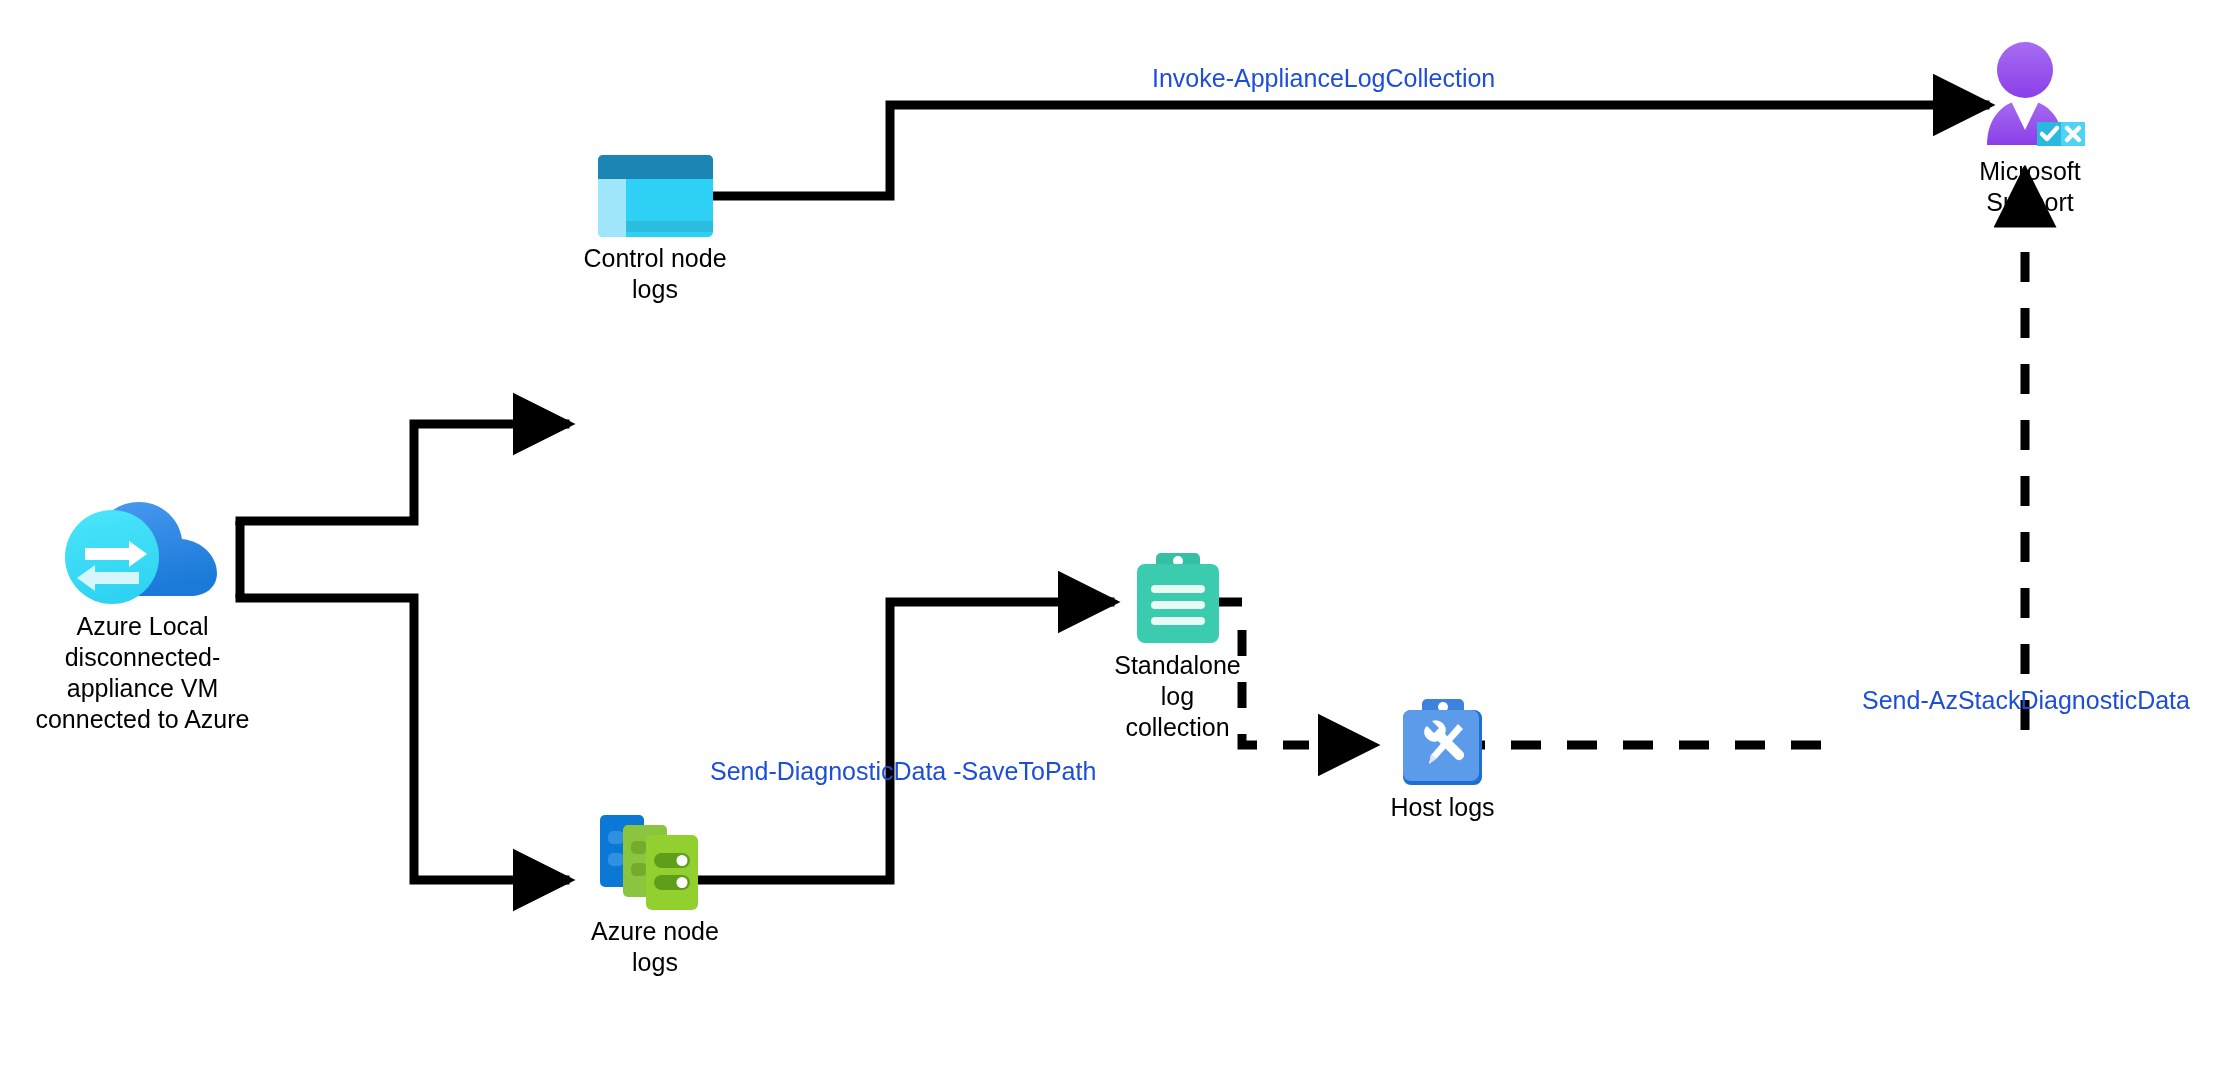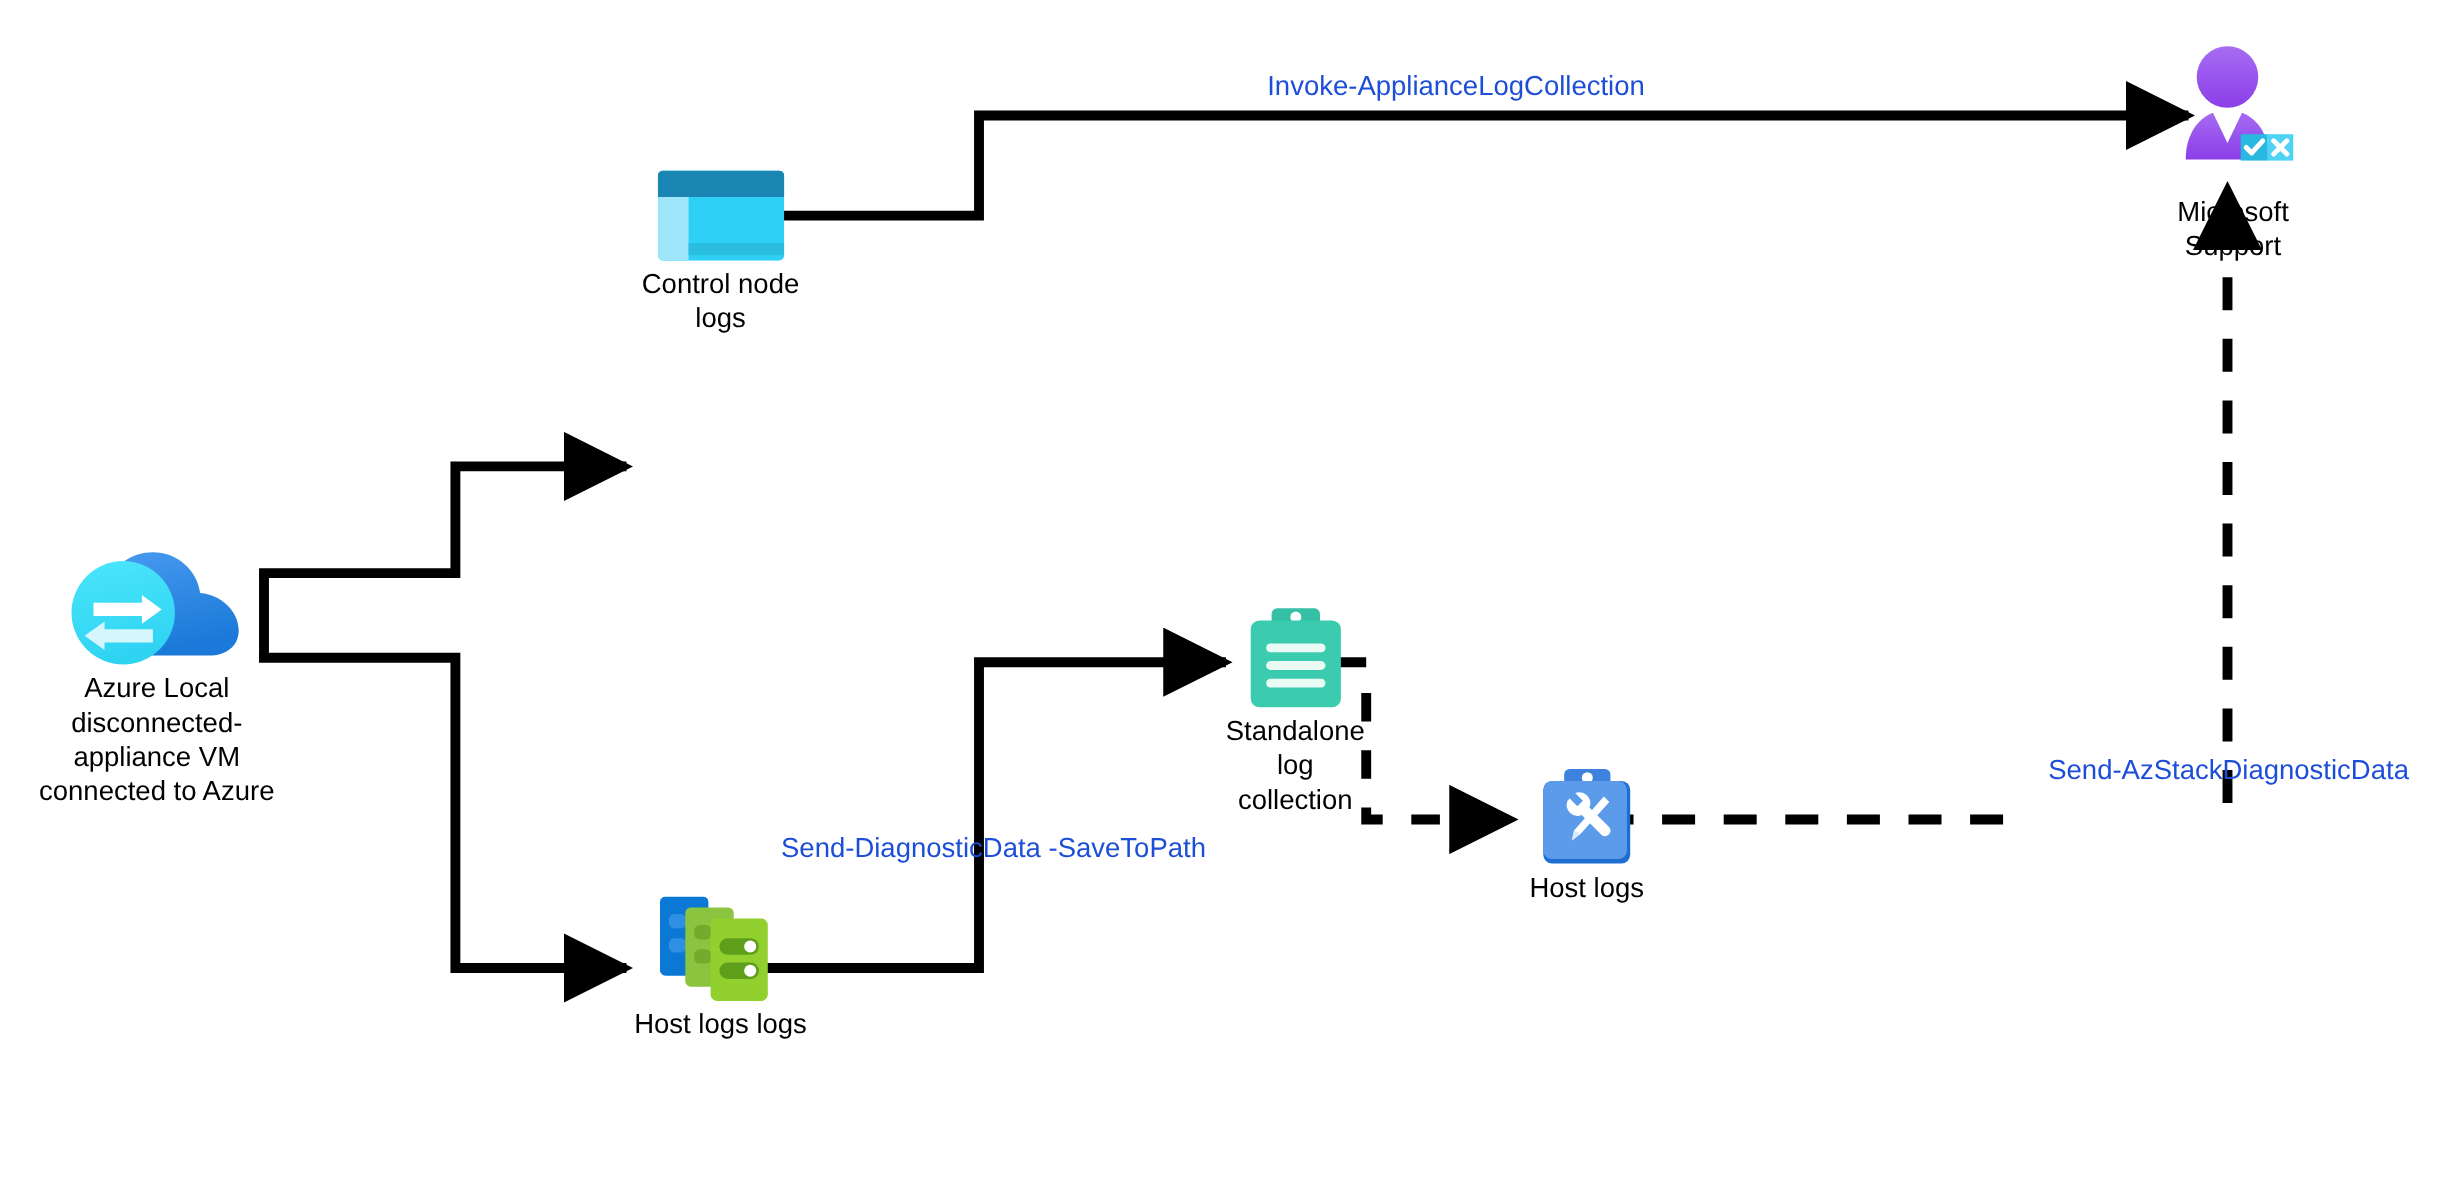--- a/index.html
+++ b/index.html
@@ -136,21 +136,21 @@
         <rect x="23" y="10" width="44" height="72" rx="5" fill="#8bc53f"></rect>
         <rect x="31" y="26" width="16" height="13" rx="5" fill="#74ab2c"></rect>
         <rect x="31" y="48" width="16" height="13" rx="5" fill="#74ab2c"></rect>
         <rect x="46" y="20" width="52" height="75" rx="6" fill="#92d02f"></rect>
         <rect x="54" y="38" width="36" height="15" rx="7.5" fill="#5f9e1a"></rect>
         <circle cx="82" cy="45.5" r="5.5" fill="#ffffff"></circle>
         <rect x="54" y="60" width="36" height="15" rx="7.5" fill="#5f9e1a"></rect>
         <circle cx="82" cy="67.5" r="5.5" fill="#ffffff"></circle>
       </svg>
     </div>
-    <div class="node-label">Host logs logs</div>
+    <div class="node-label">Azure node logs</div>
   </div>
 
   <div class="node" style="left:1110px; top:552px; width:135px;">
     <div class="icon-box" style="width:90px;height:92px;">
       <svg width="90" height="92" viewBox="0 0 90 92" xmlns="http://www.w3.org/2000/svg">
         <rect x="23" y="1" width="44" height="22" rx="5" fill="#35bfa5"></rect>
         <circle cx="45" cy="9" r="5" fill="#ffffff"></circle>
         <rect x="4" y="12" width="82" height="79" rx="8" fill="#3bccb0"></rect>
         <rect x="18" y="33" width="54" height="8" rx="4" fill="#eafaf5"></rect>
         <rect x="18" y="49" width="54" height="8" rx="4" fill="#eafaf5"></rect>
@@ -169,21 +169,21 @@
         <rect x="3" y="12" width="76" height="71" rx="8" fill="#5b9bea"></rect>
         <path d="M25 30 a10 10 0 0 0 13 13 L56 61 a5 5 0 0 0 7 -7 L45 36
                  a10 10 0 0 0 -13 -13 l7 7 -5 5 -7 -7 z" fill="#ffffff"></path>
         <path d="M58 26 L63 31 L37 60 L29 66 L31 57 Z" fill="#ffffff"></path>
         <path d="M37 60 L29 66 L31 57 Z" fill="#dce9fa"></path>
       </svg>
     </div>
     <div class="node-label">Host logs</div>
   </div>
 
-  <div class="node" style="left:1945px; top:40px; width:170px;gap:22px;">
+  <div class="node" style="left:1945px; top:40px; width:170px;">
     <div class="icon-box" style="width:110px;height:110px;">
       <svg width="110" height="110" viewBox="0 0 110 110" xmlns="http://www.w3.org/2000/svg">
         <circle cx="50" cy="30" r="28" fill="url(#gradHead)"></circle>
         <path d="M12 105 C12 76 30 60 50 60 C70 60 88 76 88 105 Z" fill="url(#gradBody)"></path>
         <path d="M36 61 L50 90 L64 61 C59 58 41 58 36 61 Z" fill="#ffffff"></path>
         <rect x="62" y="82" width="24" height="24" fill="#29b8e0"></rect>
         <rect x="86" y="82" width="24" height="24" fill="#4fd3f5"></rect>
         <path d="M67 94 L72 99 L82 88" fill="none" stroke="#ffffff" stroke-width="4.5" stroke-linecap="round" stroke-linejoin="round"></path>
         <path d="M92 88 L104 100 M104 88 L92 100" fill="none" stroke="#ffffff" stroke-width="4.5" stroke-linecap="round"></path>
       </svg>

